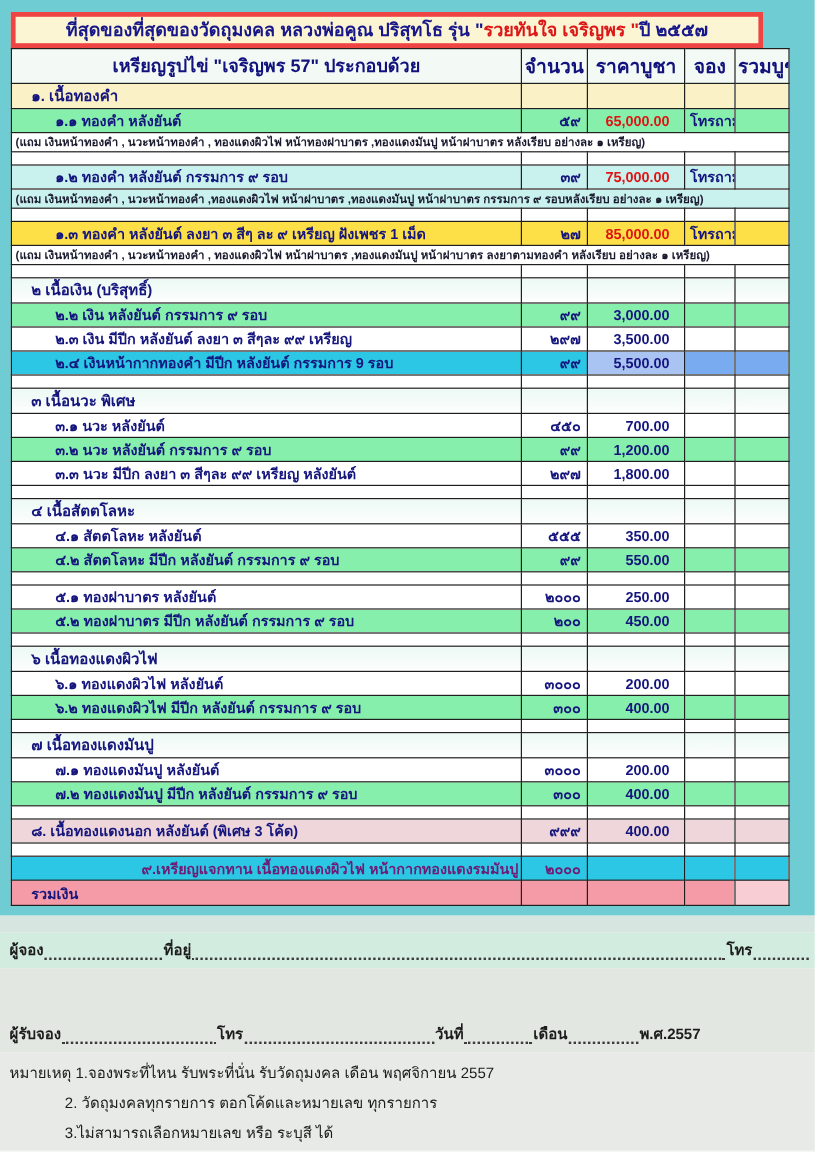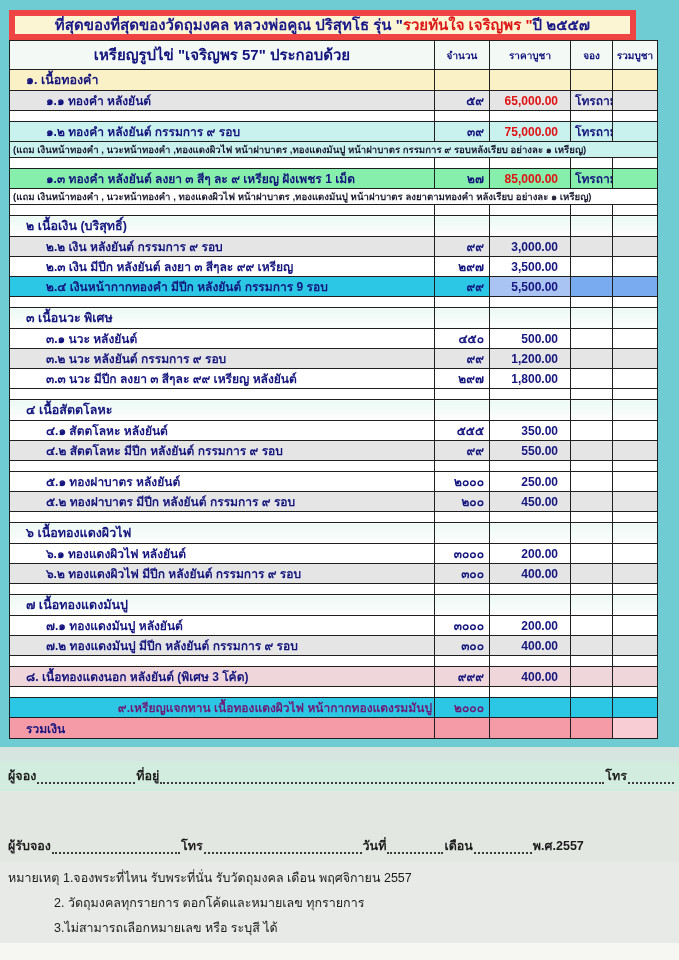--- a/index.html
+++ b/index.html
@@ -9,53 +9,53 @@
     background:#f6f7f3;
     -webkit-font-smoothing:antialiased;
     overflow:hidden;
   }
   .page{width:679px;height:960px;display:flex;flex-direction:column;}
 
   
   .sheet{background:#6fccd3;padding:10px 0 8px 9px;box-sizing:border-box;}
   .title-bar{
     width:627px;height:30px;box-sizing:border-box;
-    background:#fcf5d3;border:6px solid #ef4444;
+    background:#fcf5d3;border:4px solid #ef4444;
     display:flex;align-items:center;justify-content:center;
     font-size:15px;font-weight:bold;color:#17178a;
     white-space:nowrap;overflow:hidden;
   }
   .title-bar .red{color:#dd1717;}
 
   table{border-collapse:collapse;width:648px;table-layout:fixed;background:#fff;}
   td{border:1px solid #1f1f1f;overflow:hidden;white-space:nowrap;box-sizing:border-box;padding:0 2px;}
   tr.r-head td{height:29px;background:#f3faf6;color:#12127c;font-weight:bold;text-align:center;vertical-align:middle;}
   td.h-items{font-size:15px;}
-  td.h-col{font-size:10px;}
+  td.h-col{font-size:16px;}
 
   tr.r-item td,tr.r-total td{height:18px;font-size:12px;font-weight:bold;color:#15157e;vertical-align:middle;}
   tr.r-section td{height:17px;font-size:12.5px;font-weight:bold;color:#15157e;vertical-align:middle;}
   tr.r-note td{height:15px;font-size:9.6px;font-weight:bold;color:#1b1b30;vertical-align:middle;padding-left:3px;}
   tr.r-empty td{height:11px;}
   tr.pr-gold td{height:19px;}
 
   td.c0{padding-left:16px;}
   td.c0.ind{padding-left:36px;}
   td.c1{text-align:right;padding-right:5px;font-size:11px;color:#101060;}
   td.c2{text-align:right;padding-right:12px;font-size:12px;color:#4d1616;}
   tr.pr-red td.c2{color:#e01212;}
   td.c3{text-align:left;padding-left:4px;font-size:11.5px;color:#15157e;}
 
   
   tr.v-white td{background:#ffffff;}
   tr.v-yellow td{background:#faf2c6;}
   tr.v-sec td{background-image:linear-gradient(#ecf9f4,#fdfefd);}
-  tr.v-pink td{background:#e5e5e5;}
+  tr.v-pink td{background:#86efac;}
   tr.v-cyanlt td{background:#c9f1ee;}
-  tr.v-lav td{background:#86efac;}
+  tr.v-lav td{background:#fde047;}
   tr.v-bright td{background:#2bc7e4;}
   tr.v-bright td.c2{background:#a9c3f3;}
   tr.v-bright td.c3,tr.v-bright td.c4{background:#79abf0;}
   tr.v-bright9 td{background:#2bc7e4;color:#701a75;text-align:right;}
   tr.v-row8 td{background:#eed6da;}
   tr.v-total td{background:#f59aa7;height:21px;}
   tr.v-total td.c4{background:#f8cdd4;}
 
   
   .band-gap{height:14px;background:#d7e5e0;}
@@ -106,20 +106,23 @@
             <td class="c3"></td>
             <td class="c4"></td>
           </tr>
           <tr class="r-item v-pink pr-red pr-gold">
             <td class="c0 ind">๑.๑   ทองคำ หลังยันต์</td>
             <td class="c1">๕๙</td>
             <td class="c2">65,000.00</td>
             <td class="c3">โทรถาม</td>
             <td class="c4"></td>
           </tr>
+          <tr class="r-note v-white">
+            <td colspan="5">(แถม เงินหน้าทองคำ , นวะหน้าทองคำ , ทองแดงผิวไฟ หน้าทองฝาบาตร ,ทองแดงมันปู หน้าฝาบาตร หลังเรียบ อย่างละ ๑ เหรียญ)</td>
+          </tr>
           <tr class="r-empty v-white">
             <td class="c0"></td>
             <td class="c1"></td>
             <td class="c2"></td>
             <td class="c3"></td>
             <td class="c4"></td>
           </tr>
           <tr class="r-item v-cyanlt pr-red pr-gold">
             <td class="c0 ind">๑.๒  ทองคำ หลังยันต์  กรรมการ ๙ รอบ</td>
             <td class="c1">๓๙</td>
@@ -192,21 +195,21 @@
           <tr class="r-section v-sec">
             <td class="c0">๓ เนื้อนวะ พิเศษ</td>
             <td class="c1"></td>
             <td class="c2"></td>
             <td class="c3"></td>
             <td class="c4"></td>
           </tr>
           <tr class="r-item v-white">
             <td class="c0 ind">๓.๑  นวะ หลังยันต์</td>
             <td class="c1">๔๕๐</td>
-            <td class="c2">500.00</td>
+            <td class="c2">700.00</td>
             <td class="c3"></td>
             <td class="c4"></td>
           </tr>
           <tr class="r-item v-pink">
             <td class="c0 ind">๓.๒  นวะ  หลังยันต์ กรรมการ ๙ รอบ</td>
             <td class="c1">๙๙</td>
             <td class="c2">1,200.00</td>
             <td class="c3"></td>
             <td class="c4"></td>
           </tr>

